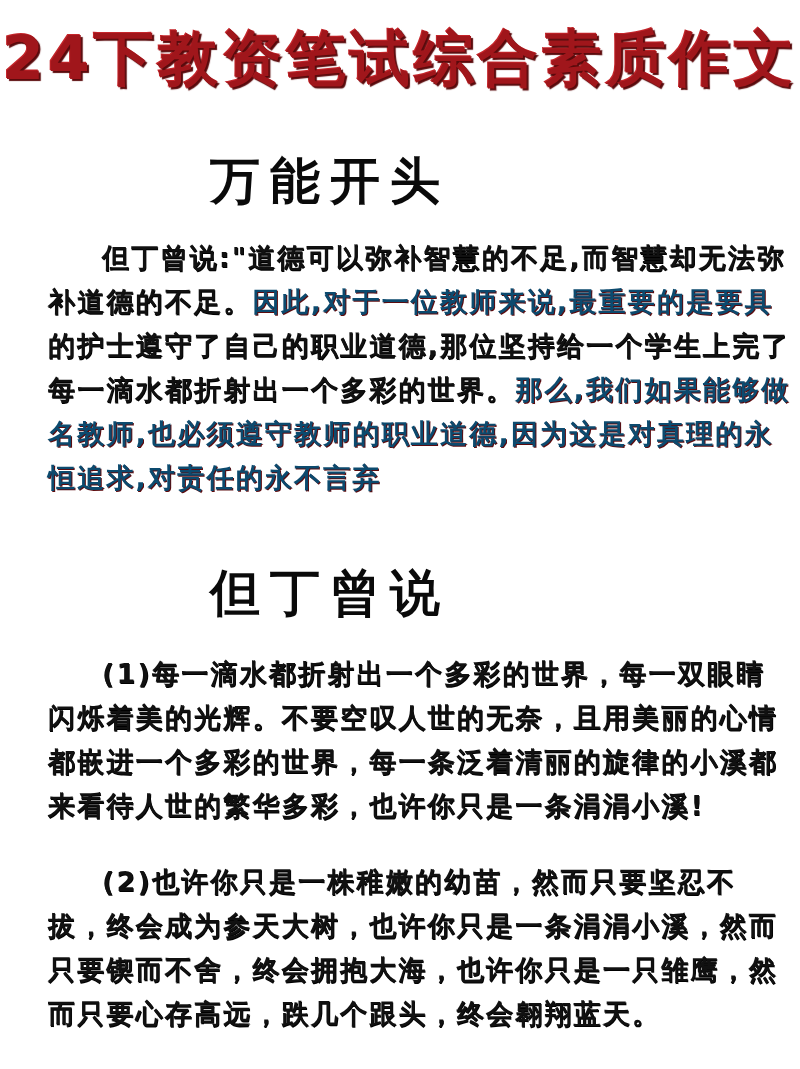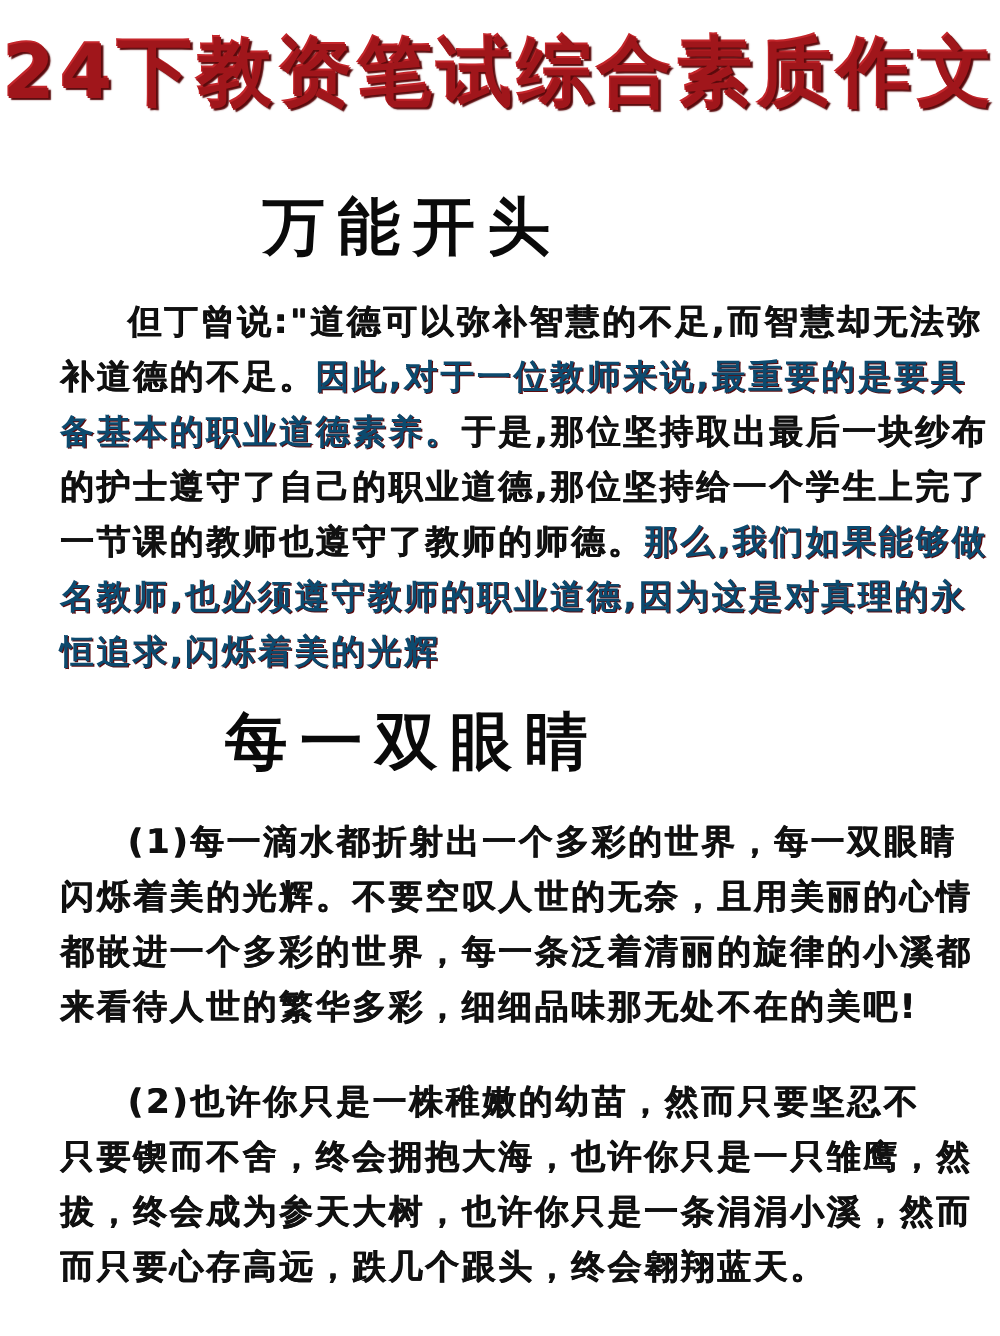--- a/index.html
+++ b/index.html
@@ -34,43 +34,40 @@
 <div class="section-heading" style="top:146px;">万能开头</div>
 
 <div class="para" style="top:236px;">
   <span class="line indent">
     <span class="blk">但丁曾说:"道德可以弥补智慧的不足,而智慧却无法弥</span>
   </span>
   <span class="line">
     <span class="blk">补道德的不足。</span><span class="red">因此,对于一位教师来说,最重要的是要具</span>
   </span>
   <span class="line">
-    <span class="red">备基本的职业道德素养。</span><span class="blk">于是,那位坚持取出最后一块纱布</span>
-  </span>
-  <span class="line">
     <span class="blk">的护士遵守了自己的职业道德,那位坚持给一个学生上完了</span>
   </span>
   <span class="line">
-    <span class="blk">一节课的教师也遵守了教师的师德。</span><span class="red">那么,我们如果能够做</span>
+    <span class="blk">每一滴水都折射出一个多彩的世界。</span><span class="red">那么,我们如果能够做</span>
   </span>
   <span class="line">
     <span class="red">名教师,也必须遵守教师的职业道德,因为这是对真理的永</span>
   </span>
   <span class="line">
-    <span class="red">恒追求,闪烁着美的光辉</span>
+    <span class="red">恒追求,对责任的永不言弃</span>
   </span>
 </div>
 
-<div class="section-heading" style="top:558px;">每一双眼睛</div>
+<div class="section-heading" style="top:558px;">但丁曾说</div>
 
 <div class="para" style="top:652px;">
   <span class="line indent blk">(1)每一滴水都折射出一个多彩的世界，每一双眼睛</span>
   <span class="line blk">闪烁着美的光辉。不要空叹人世的无奈，且用美丽的心情</span>
   <span class="line blk">都嵌进一个多彩的世界，每一条泛着清丽的旋律的小溪都</span>
-  <span class="line blk">来看待人世的繁华多彩，细细品味那无处不在的美吧!</span>
+  <span class="line blk">来看待人世的繁华多彩，也许你只是一条涓涓小溪!</span>
 </div>
 
 <div class="para" style="top:860px;">
   <span class="line indent blk">(2)也许你只是一株稚嫩的幼苗，然而只要坚忍不</span>
+  <span class="line blk">拔，终会成为参天大树，也许你只是一条涓涓小溪，然而</span>
   <span class="line blk">只要锲而不舍，终会拥抱大海，也许你只是一只雏鹰，然</span>
-  <span class="line blk">拔，终会成为参天大树，也许你只是一条涓涓小溪，然而</span>
   <span class="line blk">而只要心存高远，跌几个跟头，终会翱翔蓝天。</span>
 </div>
 
 </body></html>

